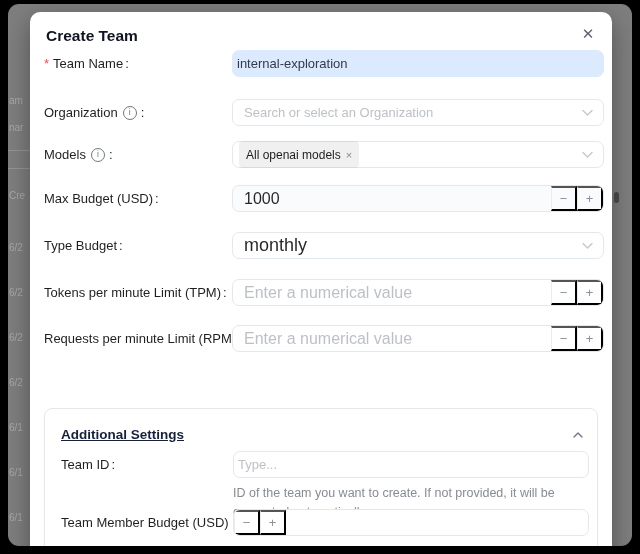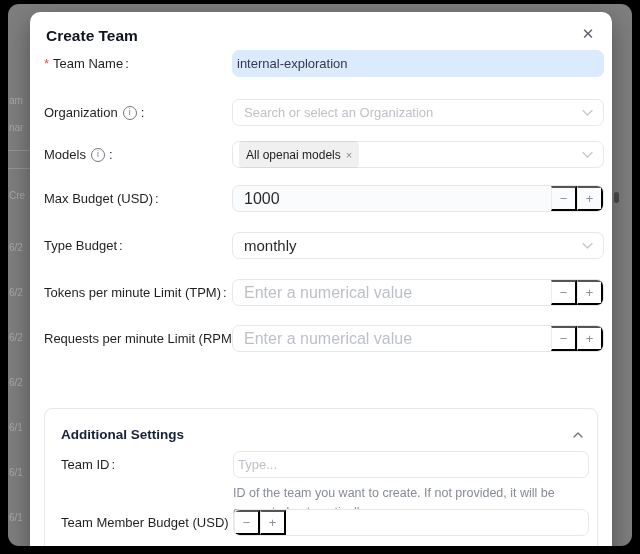--- a/index.html
+++ b/index.html
@@ -37,21 +37,21 @@
   .ctl{position:absolute;left:188px;top:0;width:372px;height:27px;box-sizing:border-box;}
 
   .text-input{width:100%;height:27px;box-sizing:border-box;border:1px solid #e4e7ec;border-radius:7px;padding:0 4px;
     font-size:13px;color:rgba(0,0,0,.85);background:#fff;outline:none;font-family:inherit;}
   .text-input::placeholder{color:#bdc1c7;}
   .accent{background:#dbeafe;border-color:#dbeafe;color:#333a46;}
 
   .select{position:relative;width:100%;height:27px;box-sizing:border-box;border:1px solid #e4e7ec;border-radius:7px;
     background:#fff;display:flex;align-items:center;padding:0 26px 0 11px;cursor:pointer;}
   .select .ph{font-size:13px;color:#bdc1c7;white-space:nowrap;overflow:hidden;}
-  .select .val{font-size:15px;color:rgba(0,0,0,.85);}
+  .select .val{font-size:18px;color:rgba(0,0,0,.85);}
   .select .chev{position:absolute;right:10px;top:50%;transform:translateY(-50%);display:flex;}
   .tag{display:inline-flex;align-items:center;gap:5px;height:19px;padding:4px 7px;background:rgba(0,0,0,.06);
     border-radius:4px;font-size:12px;color:rgba(0,0,0,.88);margin-left:-5px;white-space:nowrap;}
   .tag .tag-x{color:rgba(0,0,0,.45);font-size:11px;cursor:pointer;}
 
   .numgroup{display:flex;width:100%;height:27px;box-sizing:border-box;border:1px solid #e4e7ec;border-radius:7px;
     background:#fff;overflow:hidden;}
   .numgroup.filled{background:#fafbfc;}
   .numgroup input{flex:1;min-width:0;border:none;background:transparent;padding:0 11px;font-size:16px;color:rgba(0,0,0,.85);outline:none;font-family:inherit;}
   .numgroup input::placeholder{color:#bdc1c7;}
@@ -59,21 +59,21 @@
     color:#8a919e;font-size:13px;cursor:pointer;background:transparent;padding:0;}
 
   
   .r-teamname{top:38px;} .r-org{top:87px;} .r-models{top:129px;} .r-maxbudget{top:173px;}
   .r-resetbudget{top:220px;} .r-tpm{top:267px;} .r-rpm{top:313px;}
 
   
   .panel{position:absolute;left:14px;top:396px;width:554px;height:158px;box-sizing:border-box;
     border:1px solid #e5e7eb;border-radius:8px;background:#fff;}
   .panel-header{position:absolute;left:16px;right:14px;top:18px;display:flex;align-items:center;justify-content:space-between;cursor:pointer;}
-  .panel-title{font-size:13.5px;font-weight:700;color:#17213a;}
+  .panel-title{font-size:13.5px;font-weight:700;color:#17213a;text-decoration:underline;}
   .p-row{position:absolute;left:16px;width:522px;height:24px;}
   .p-row .lbl{position:absolute;left:0;top:0;height:27px;display:flex;align-items:center;font-size:13px;color:rgba(0,0,0,.88);white-space:nowrap;}
   .p-row .ctl{left:172px;width:356px;}
   .p-teamid{top:42px;} .p-tmb{top:100px;}
   .help-text{position:absolute;left:188px;top:75px;width:366px;font-size:12.5px;line-height:1.55;color:#868c95;}
 </style>
 </head>
 <body>
 
 <div class="window">

